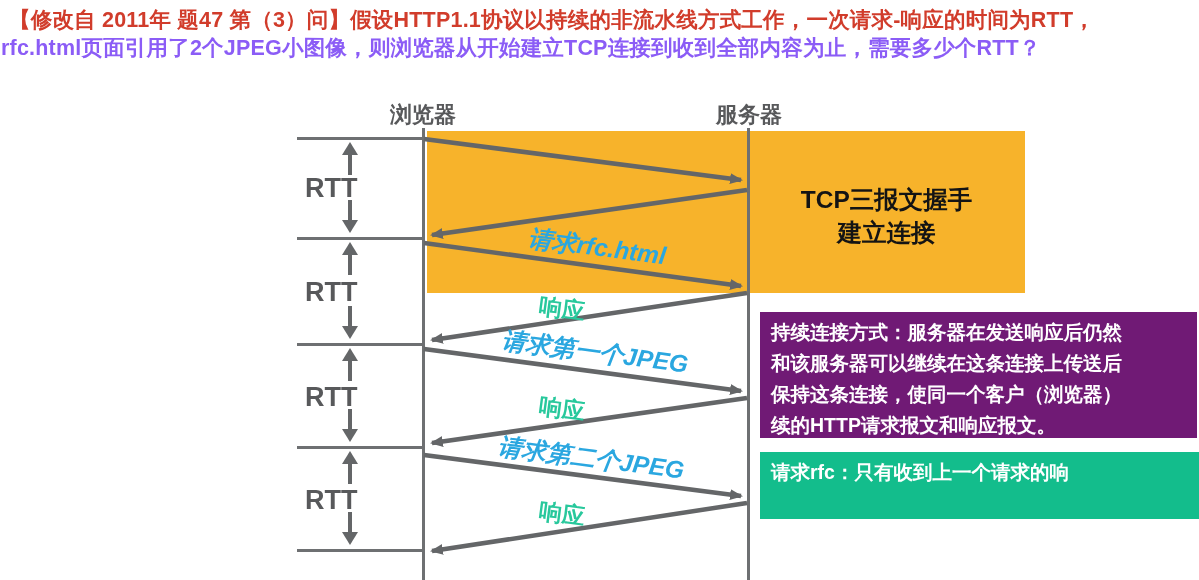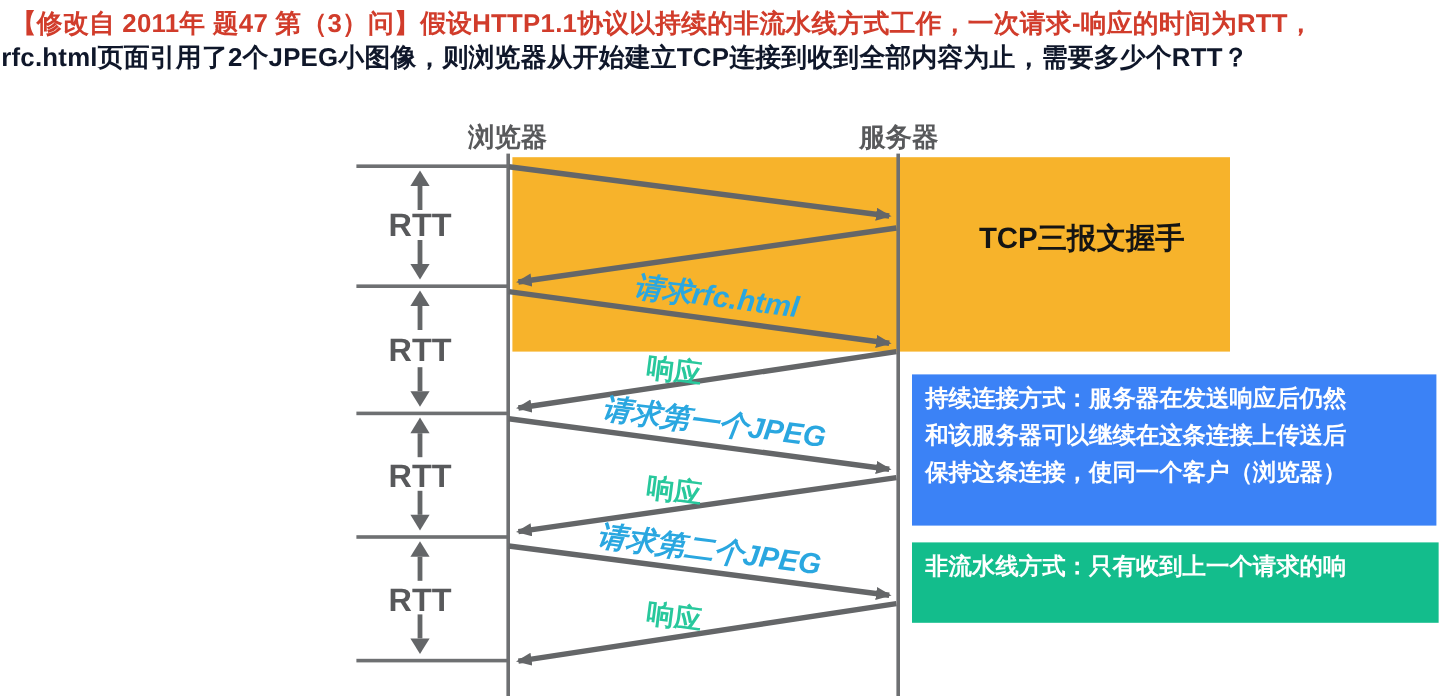--- a/index.html
+++ b/index.html
@@ -18,52 +18,53 @@
 
   
   .varr { width:18px; }
   .varr .head-up { width:0; height:0; margin:0 auto;
     border-left:8px solid transparent; border-right:8px solid transparent;
     border-bottom:13px solid #646668; }
   .varr .head-down { width:0; height:0; margin:0 auto;
     border-left:8px solid transparent; border-right:8px solid transparent;
     border-top:13px solid #646668; }
   .varr .shaft { width:4.5px; height:20px; background:#646668; margin:0 auto; }
-  .rtt { font-weight:700; font-size:27px; color:#58595b; width:90px; text-align:center; }
+  .rtt { font-weight:700; font-size:27px; color:#58595b; width:90px; }
 
   
   .handshake-box { background:#f7b32b; }
   .handshake-text { color:#141414; font-weight:700; font-size:24.5px;
-    line-height:33px; text-align:center;margin-left:15px; }
+    line-height:33px; text-align:center; }
   .note { color:#ffffff; font-weight:700; font-size:19.5px; line-height:31px;
     padding:5px 10px 0 11px; box-sizing:border-box; white-space:nowrap; }
-  .note-pink { background:#3b82f6; }
+  .note-pink { background:#701a75; }
   .note-teal { background:#13bd8c; }
 
   
   .flow { font-weight:700; white-space:nowrap;
     transform:translate(-50%,-50%) rotate(7.5deg); }
   .flow.req { color:#2aa7e0; font-size:24.5px; font-style:italic; }
   .flow.res { color:#28c89c; font-size:23px; }
 </style>
 </head>
 <body>
 
 <div class="page">
 
   <div class="abs q-line" style="left:9px; top:5px; color:#d13c2b;text-align:center;">【修改自 2011年 题47 第（3）问】假设HTTP1.1协议以持续的非流水线方式工作，一次请求-响应的时间为RTT，</div>
-  <div class="abs q-line" style="left:1px; top:33px; color:#0f172a;">rfc.html页面引用了2个JPEG小图像，则浏览器从开始建立TCP连接到收到全部内容为止，需要多少个RTT？</div>
+  <div class="abs q-line" style="left:1px; top:33px; color:#8b5cf6;">rfc.html页面引用了2个JPEG小图像，则浏览器从开始建立TCP连接到收到全部内容为止，需要多少个RTT？</div>
 
 
   <div class="abs ll-label" style="left:363px; top:100px;">浏览器</div>
   <div class="abs ll-label" style="left:689px; top:100px;">服务器</div>
 
   <div class="abs handshake-box" style="left:427px; top:131px; width:598px; height:162px;"></div>
   <div class="abs handshake-text" style="left:748px; top:183px; width:277px;">
     <div>TCP三报文握手</div>
+    <div>建立连接</div>
   </div>
 
   <div class="abs lifeline" style="left:422px; top:128px; height:452px;"></div>
   <div class="abs lifeline" style="left:747px; top:128px; height:452px;"></div>
 
   <div class="abs tick" style="top:137px;"></div>
   <div class="abs tick" style="top:237px;"></div>
   <div class="abs tick" style="top:343px;"></div>
   <div class="abs tick" style="top:446px;"></div>
   <div class="abs tick" style="top:549px;"></div>
@@ -130,19 +131,20 @@
   <div class="abs flow res" style="left:562px; top:309px;">响应</div>
   <div class="abs flow req" style="left:595px; top:352px;">请求第一个JPEG</div>
   <div class="abs flow res" style="left:562px; top:409px;">响应</div>
   <div class="abs flow req" style="left:591px; top:458px;">请求第二个JPEG</div>
   <div class="abs flow res" style="left:562px; top:514px;">响应</div>
 
   <div class="abs note note-pink" style="left:760px; top:312px; width:437px; height:126px;">
     <div>持续连接方式：服务器在发送响应后仍然</div>
     <div>和该服务器可以继续在这条连接上传送后</div>
     <div>保持这条连接，使同一个客户（浏览器）</div>
+    <div>续的HTTP请求报文和响应报文。</div>
   </div>
 
   <div class="abs note note-teal" style="left:760px; top:452px; width:439px; height:67px;">
-    <div>非流水线方式：只有收到上一个请求的响</div>
+    <div>请求rfc：只有收到上一个请求的响</div>
   </div>
 
 </div>
 
 </body></html>

